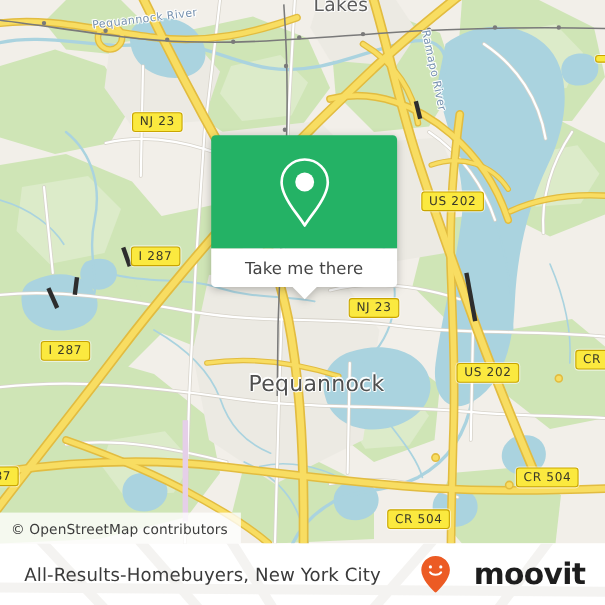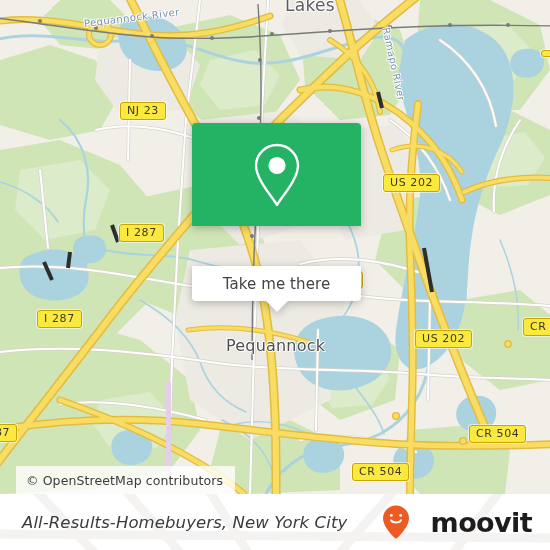--- a/index.html
+++ b/index.html
@@ -35,21 +35,21 @@
     pointer-events: none;
     text-shadow:
       1px 0 0 rgba(255,255,255,.85), -1px 0 0 rgba(255,255,255,.85),
       0 1px 0 rgba(255,255,255,.85), 0 -1px 0 rgba(255,255,255,.85),
       1px 1px 0 rgba(255,255,255,.85), -1px -1px 0 rgba(255,255,255,.85);
   }
   .label-city {
     font-size: 15px; color: #5c5c5c; letter-spacing: .3px;
   }
   .label-town {
-    font-size: 16px; color: #4f4f4f; letter-spacing: .2px;
+    font-size: 20px; color: #4f4f4f; letter-spacing: .2px;
   }
   .label-water {
     font-size: 10px; color: #7792b0; font-style: normal; letter-spacing: .4px;
   }
 
   
   .shield {
     position: absolute;
     background: #fbe93f;
     border: 1.6px solid #c9a500;
@@ -79,42 +79,41 @@
     background: #24b265;
     border-radius: 4px 4px 0 0;
     display: flex; align-items: center; justify-content: center;
   }
   #popup-foot {
     width: 100%; height: 35px;
     background: #ffffff;
     border-radius: 0 0 4px 4px;
     display: flex; align-items: center; justify-content: center;
     position: relative;
-    margin-top: 40px;
   }
   #popup-foot-label {
     font-family: "DejaVu Sans", sans-serif;
     font-size: 15px;
     color: #434343;
     letter-spacing: .1px;
   }
   #popup-tail {
     position: absolute;
     left: 50%; bottom: -11px;
     margin-left: -11px;
     width: 0; height: 0;
     border-left: 11px solid transparent;
     border-right: 11px solid transparent;
     border-top: 11px solid #ffffff;
   }
 
   
   #attribution {
     position: absolute;
-    left: 16px; top: 466px;
+    left: 0; top: 466px;
     height: 28px;
     padding: 0 12px 0 10px;
     display: flex; align-items: center;
     background: rgba(255,255,255,.78);
     font-family: "DejaVu Sans", sans-serif;
     font-size: 12.5px;
     color: #3c3c3c;
     letter-spacing: .1px;
   }
 
@@ -136,21 +135,20 @@
     pointer-events: none;
   }
   #footer-title {
     position: relative;
     font-family: "DejaVu Sans", sans-serif;
     font-size: 16.5px;
     color: #3b3b3b;
     letter-spacing: .1px;
     white-space: nowrap;
     z-index: 2;
-    font-style: italic;
   }
   #moovit-logo {
     position: relative;
     display: flex; align-items: center; gap: 20px;
     z-index: 2;
   }
   #moovit-wordmark {
     font-family: "DejaVu Sans", sans-serif;
     font-weight: bold;
     font-size: 27px;

